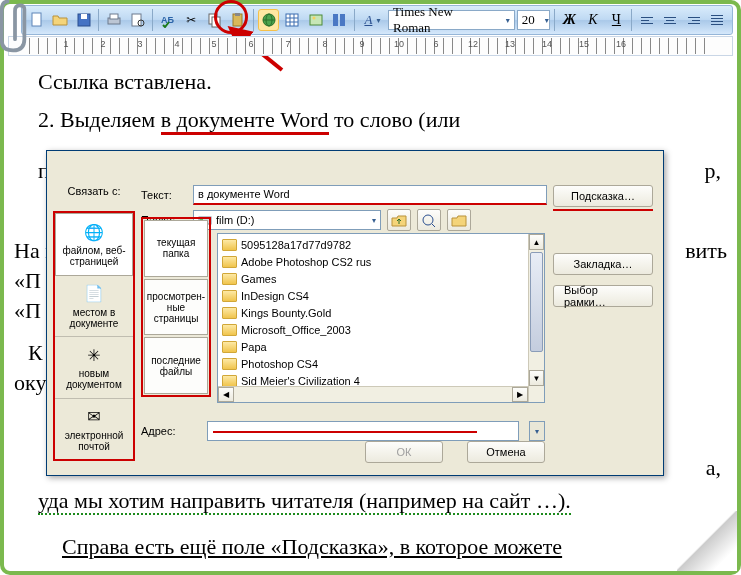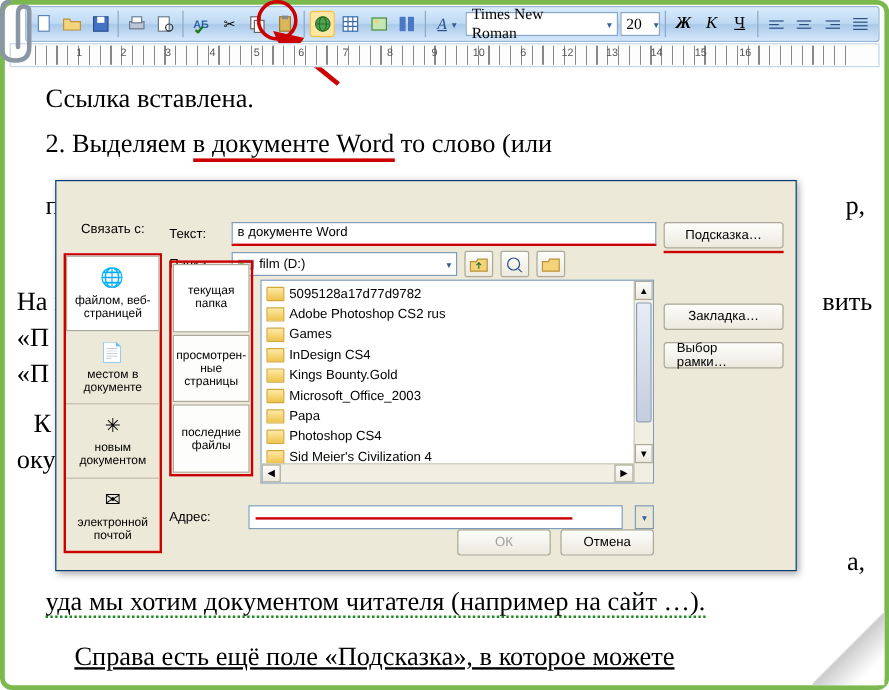--- a/index.html
+++ b/index.html
@@ -91,21 +91,21 @@
   .sb-btn { height:16px; background:linear-gradient(#fdfdfb,#eceade); border:1px solid #aca899; display:flex;align-items:center;justify-content:center; font-size:8px; }
   .sb-thumb { position:absolute; left:1px; right:1px; top:18px; height:100px; background:linear-gradient(#e8edf6,#c4cdde); border:1px solid #8a9cb8; border-radius:2px; }
   .scrollbar-h { position:absolute; left:0; right:16px; bottom:0; height:16px; background:#f1efe2; border-top:1px solid #cdc9b8; display:flex; }
   .sb-btn-h { width:16px; background:linear-gradient(#fdfdfb,#eceade); border:1px solid #aca899; display:flex;align-items:center;justify-content:center; font-size:8px; }
   .sb-htrack{flex:1}
 
   .addr-row { top:236px; right:112px; left:88px; }
   .addr-row .txt { flex:1; }
   .addr-under { position:absolute; left:160px; top:246px; right:180px; height:2px; background:#c00; }
 
-  .btn-row { position:absolute; right:112px; bottom:6px; display:flex; gap:8px; }
+  .btn-row { position:absolute; right:112px; bottom:6px; display:flex; gap:24px; }
   .push-btn { min-width:78px; height:22px; border:1px solid #aca899; background:linear-gradient(#fdfdfb,#eceade); border-radius:3px; font-size:11px; display:flex;align-items:center;justify-content:center; padding:0 10px; }
   .push-btn.dis { color:#a0a0a0; }
 
   .right-btns { position:absolute; right:4px; top:0; width:100px; display:flex; flex-direction:column; gap:10px; }
   .right-btns .under2 { height:2px; background:#c00; margin-top:-8px; }
 
 </style>
 </head>
 <body>
 
@@ -283,21 +283,21 @@
 <div style="position:absolute;right:20px;top:158px;font-family:'Times New Roman',serif;font-size:22px;">р,</div>
 <div style="position:absolute;left:14px;top:238px;font-family:'Times New Roman',serif;font-size:22px;">На п</div>
 <div style="position:absolute;right:14px;top:238px;font-family:'Times New Roman',serif;font-size:22px;">вить</div>
 <div style="position:absolute;left:14px;top:268px;font-family:'Times New Roman',serif;font-size:22px;">«П</div>
 <div style="position:absolute;left:14px;top:298px;font-family:'Times New Roman',serif;font-size:22px;">«П</div>
 <div style="position:absolute;left:28px;top:340px;font-family:'Times New Roman',serif;font-size:22px;">К</div>
 <div style="position:absolute;left:14px;top:370px;font-family:'Times New Roman',serif;font-size:22px;">оку</div>
 <div style="position:absolute;right:20px;top:455px;font-family:'Times New Roman',serif;font-size:22px;">а,</div>
 
 <div class="below-dialog">
-  <span class="wavy-g">уда мы хотим документом читателя (например на сайт …).</span>
+  <span class="wavy-g">уда мы хотим направить читателя (например на сайт …).</span>
   <p style="margin-top:14px;text-indent:24px;text-decoration:underline;">Справа есть ещё поле «Подсказка», в которое можете</p>
 </div>
 
 <div class="dialog">
 
   <div class="dlg-body">
 
     <div class="link-col">
       <div class="link-label">Связать с:</div>
       <div class="link-group">

